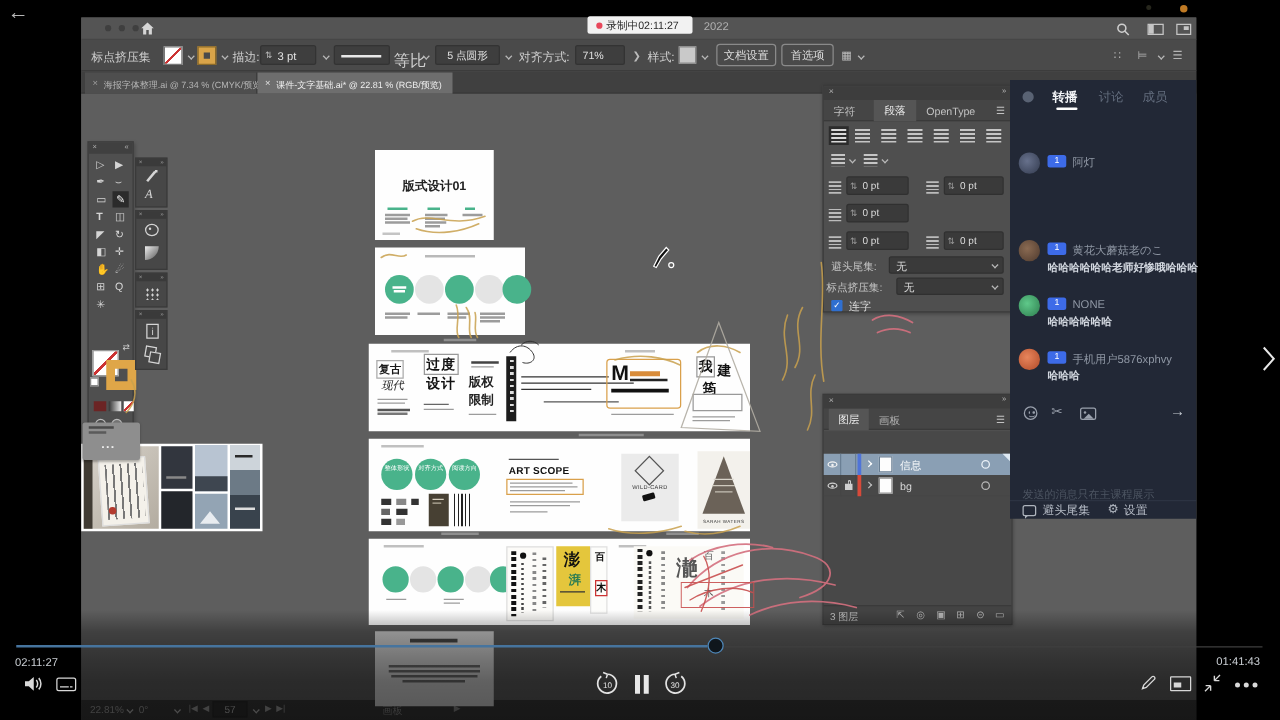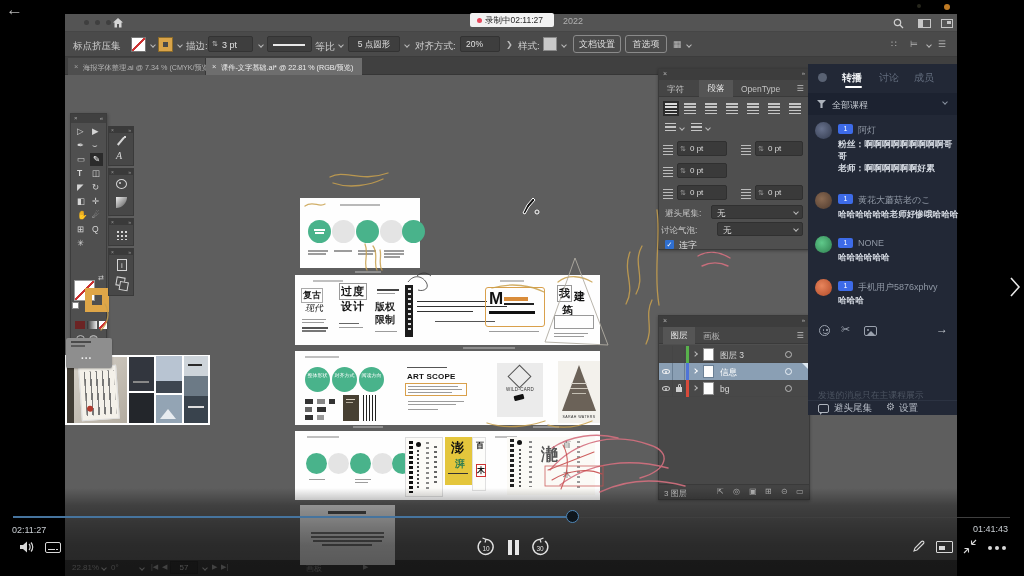--- a/index.html
+++ b/index.html
@@ -53,26 +53,26 @@
       <div class="chev" style="left:113px;top:11px"></div>
       <div class="a" style="left:121px;top:8px;font-size:9.5px;color:#cfcfcf">描边:</div>
       <div class="a" style="left:143px;top:4px;width:45px;height:16px;background:#3e3e3e;border:1px solid #333;border-radius:2px">
         <span style="position:absolute;left:3px;top:3px;font-size:7px;color:#bbb">⇅</span>
         <span style="position:absolute;left:13px;top:2.5px;font-size:9px;color:#e3e3e3">3 pt</span>
       </div>
       <div class="chev" style="left:194px;top:11px"></div>
       <div class="a" style="left:202px;top:4px;width:45px;height:16px;background:#3e3e3e;border:1px solid #333;border-radius:2px">
           <div style="position:absolute;left:5px;top:7px;width:32px;height:2px;background:#e8e8e8"></div>
         </div>
-      <div class="a" style="left:250px;top:8px;font-size:10px;color:#cfcfcf">等比</div>
+      <div class="a" style="left:250px;top:8px;font-size:13px;color:#cfcfcf">等比</div>
       <div class="chev" style="left:274px;top:11px"></div>
       <div class="a" style="left:283px;top:4px;width:52px;height:16px;background:#3e3e3e;border:1px solid #333;border-radius:2px;color:#e0e0e0;font-size:8.5px;text-align:center;line-height:14px">5 点圆形</div>
       <div class="chev" style="left:340px;top:11px"></div>
       <div class="a" style="left:350px;top:8px;font-size:9.5px;color:#cfcfcf">对齐方式:</div>
-      <div class="a" style="left:395px;top:4px;width:40px;height:16px;background:#3e3e3e;border:1px solid #333;border-radius:2px;color:#e0e0e0;font-size:8.5px;line-height:14px;padding-left:5px">20%</div>
+      <div class="a" style="left:395px;top:4px;width:40px;height:16px;background:#3e3e3e;border:1px solid #333;border-radius:2px;color:#e0e0e0;font-size:8.5px;line-height:14px;padding-left:5px">71%</div>
       <div class="a" style="left:441px;top:8px;font-size:8px;color:#bbb">❯</div>
       <div class="a" style="left:453px;top:8px;font-size:9.5px;color:#cfcfcf">样式:</div>
       <div class="a" style="left:478px;top:5px;width:14px;height:14px;background:#c9c9c9;border:1px solid #888"></div>
       <div class="chev" style="left:497px;top:11px"></div>
       <div class="a" style="left:508px;top:3px;width:48px;height:18px;border:1px solid #8a8a8a;border-radius:3px;color:#dedede;font-size:9px;text-align:center;line-height:16px">文档设置</div>
       <div class="a" style="left:560px;top:3px;width:42px;height:18px;border:1px solid #8a8a8a;border-radius:3px;color:#dedede;font-size:9px;text-align:center;line-height:16px">首选项</div>
       <div class="a" style="left:608px;top:7px;font-size:9px;color:#bbb">▦</div>
       <div class="chev" style="left:622px;top:11px"></div>
       <div class="a" style="left:826px;top:7px;font-size:9px;color:#b5b5b5;letter-spacing:1px">∷</div>
       <div class="a" style="left:845px;top:7px;font-size:9px;color:#b5b5b5">⊨</div>
@@ -101,20 +101,35 @@
       <span class="a" style="left:86px;top:3px;font-size:7px;color:#9e9e9e">|◀</span>
       <span class="a" style="left:97px;top:3px;font-size:7px;color:#9e9e9e">◀</span>
       <div class="a" style="left:105px;top:1px;width:28px;height:13px;background:#303030;border:1px solid #2a2a2a;color:#b9b9b9;font-size:8px;text-align:center;line-height:12px">57</div>
       <div class="chev" style="left:138px;top:6px"></div>
       <span class="a" style="left:147px;top:3px;font-size:7px;color:#9e9e9e">▶</span>
       <span class="a" style="left:156px;top:3px;font-size:7px;color:#9e9e9e">▶|</span>
       <span class="a" style="left:241px;top:3px;font-size:8px;color:#8a8a8a">画板</span>
       <span class="a" style="left:298px;top:3px;font-size:7px;color:#8a8a8a">▶</span>
     </div>
 
+    <div class="a" style="left:235px;top:106px;width:95px;height:72px;background:#fefefe">
+      <div style="position:absolute;left:0;right:0;top:22px;text-align:center;font-size:10px;font-weight:bold;color:#222">版式设计01</div>
+      <div class="tl" style="left:10px;top:46px;width:16px;height:2px;background:#49b38b"></div>
+      <div class="tl" style="left:42px;top:46px;width:10px;height:2px;background:#49b38b"></div>
+      <div class="tl" style="left:72px;top:46px;width:8px;height:2px;background:#49b38b"></div>
+      <div class="tl" style="left:8px;top:51px;width:20px;height:1.5px"></div>
+      <div class="tl" style="left:8px;top:54px;width:18px;height:1.5px"></div>
+      <div class="tl" style="left:8px;top:57px;width:20px;height:1.5px"></div>
+      <div class="tl" style="left:40px;top:51px;width:18px;height:1.5px"></div>
+      <div class="tl" style="left:40px;top:54px;width:16px;height:1.5px"></div>
+      <div class="tl" style="left:40px;top:57px;width:17px;height:1.5px"></div>
+      <div class="tl" style="left:40px;top:60px;width:12px;height:1.5px"></div>
+      <div class="tl" style="left:70px;top:51px;width:16px;height:1.5px"></div>
+      <div class="tl" style="left:6px;top:66px;width:14px;height:1.5px;background:#c4c4c4"></div>
+    </div>
 
     <div class="a" style="left:235px;top:184px;width:120px;height:70px;background:#fefefe">
       <div class="tl" style="left:40px;top:6px;width:40px;height:2px;background:#b9b9b9"></div>
       <div class="circ" style="left:8px;top:22px;width:23px;height:23px;background:#49b38b">
           <div class="tl" style="left:6px;top:9px;width:11px;height:1.5px;background:#fff"></div>
           <div class="tl" style="left:7px;top:12px;width:9px;height:1.5px;background:#fff"></div>
         </div>
       <div class="circ" style="left:32px;top:22px;width:23px;height:23px;background:#e4e4e4"></div>
       <div class="circ" style="left:56px;top:22px;width:23px;height:23px;background:#49b38b"></div>
       <div class="circ" style="left:80px;top:22px;width:23px;height:23px;background:#e4e4e4"></div>
@@ -417,21 +432,21 @@
       <div class="a" style="left:96px;top:116px;width:48px;height:15px;background:#3a3a3a;border:1px solid #303030;border-radius:2px">
           <span style="position:absolute;left:2px;top:3px;font-size:7px;color:#999">⇅</span>
           <span style="position:absolute;left:12px;top:2px;font-size:8px;color:#ddd">0 pt</span>
         </div>
 
       <span class="a" style="left:6px;top:139px;font-size:8.5px;color:#c5c5c5">避头尾集:</span>
       <div class="a" style="left:52px;top:136px;width:92px;height:14px;background:#3a3a3a;border:1px solid #303030;border-radius:2px">
           <span style="position:absolute;left:5px;top:1.5px;font-size:8.5px;color:#ddd">无</span>
           <div class="chev" style="right:4px;top:4px"></div>
         </div>
-      <span class="a" style="left:2px;top:156px;font-size:8.5px;color:#c5c5c5">讨论气泡:</span>
+      <span class="a" style="left:2px;top:156px;font-size:8.5px;color:#c5c5c5">标点挤压集:</span>
       <div class="a" style="left:58px;top:153px;width:86px;height:14px;background:#3a3a3a;border:1px solid #303030;border-radius:2px">
           <span style="position:absolute;left:5px;top:1.5px;font-size:8.5px;color:#ddd">无</span>
           <div class="chev" style="right:4px;top:4px"></div>
         </div>
 
       <div class="a" style="left:6px;top:171px;width:9px;height:9px;background:#2f6fd0;border-radius:1px;color:#fff;font-size:7px;text-align:center;line-height:9px">✓</div>
       <span class="a" style="left:20px;top:170px;font-size:9px;color:#ddd">连字</span>
     </div>
 
     <div class="a" style="left:593px;top:301px;width:152px;height:185px;background:#4f4f4f;border:1px solid #3a3a3a;box-shadow:0 1px 3px rgba(0,0,0,.3)">
@@ -439,29 +454,20 @@
         <span style="position:absolute;left:4px;top:1px;font-size:7px;color:#b5b5b5">×</span>
         <span style="position:absolute;right:4px;top:1px;font-size:6px;color:#b5b5b5">»</span>
       </div>
       <div class="a" style="left:0;top:11px;width:150px;height:17px;background:#454545;border-bottom:1px solid #3a3a3a">
         <span class="a" style="left:4px;top:0;width:32px;height:17px;background:#555;color:#ececec;font-size:8.5px;text-align:center;line-height:17px">图层</span>
         <span style="position:absolute;left:44px;top:4px;font-size:8.5px;color:#b5b5b5">画板</span>
         <span style="position:absolute;right:5px;top:4px;font-size:8px;color:#c2c2c2">☰</span>
       </div>
       <div class="a" style="left:0;top:29px;width:150px;height:139px;background:#484848"></div>
 
-      <div class="a" style="left:0;top:30px;width:150px;height:17px;border-bottom:1px solid #464646">
-        <div style="position:absolute;left:0;top:0;width:14px;height:17px;border-right:1px solid #454545"></div>
-        <div style="position:absolute;left:14px;top:0;width:12px;height:17px;border-right:1px solid #454545"></div>
-        <div style="position:absolute;left:27px;top:0;width:3px;height:17px;background:#58b14c"></div>
-        <div class="chev" style="left:34px;top:6px;transform:rotate(-45deg)"></div>
-        <div style="position:absolute;left:44px;top:2px;width:11px;height:13px;background:#fdfdfd;border:0.5px solid #909090"></div>
-        <span style="position:absolute;left:61px;top:4px;font-size:8.5px;color:#d8d8d8">图层 3</span>
-        <div class="circ" style="left:126px;top:5px;width:7px;height:7px;border:1px solid #b9b9b9"></div>
-      </div>
 
       <div class="a" style="left:0;top:47px;width:150px;height:17px;background:#8a9fb4">
         <div style="position:absolute;left:0;top:0;width:14px;height:17px;border-right:1px solid #6a7f94">
           <div class="circ" style="left:3px;top:6px;width:8px;height:5px;border:1px solid #f2f2f2;border-radius:50%">
               <div class="circ" style="left:2px;top:0.5px;width:2px;height:2px;background:#f2f2f2"></div>
             </div>
         </div>
         <div style="position:absolute;left:14px;top:0;width:12px;height:17px;border-right:1px solid #6a7f94"></div>
         <div style="position:absolute;left:27px;top:0;width:3px;height:17px;background:#4f74d8"></div>
         <div class="chev" style="left:34px;top:6px;transform:rotate(-45deg);border-color:#fff"></div>
@@ -550,30 +556,24 @@
       <circle cx="17" cy="16" r="2" fill="none" stroke="#fff" stroke-width="1"></circle>
     </svg>
   </div>
 
   <div class="a" style="left:808px;top:64px;width:149px;height:351px;background:#222836">
     <div class="a circ" style="left:10px;top:9px;width:9px;height:9px;background:#596273"></div>
     <span class="a" style="left:34px;top:7px;font-size:10px;font-weight:bold;color:#f2f4f7">转播</span>
     <div class="a" style="left:37px;top:22px;width:17px;height:2px;background:#fff;border-radius:1px"></div>
     <span class="a" style="left:71px;top:7px;font-size:10px;color:#636d7e">讨论</span>
     <span class="a" style="left:106px;top:7px;font-size:10px;color:#636d7e">成员</span>
-    <div class="a" style="left:0;top:29px;width:149px;height:22px;background:#1c2230">
-      <div style="position:absolute;left:9px;top:7px;width:9px;height:8px;background:#aeb4bd;clip-path:polygon(0 0,100% 0,62% 45%,62% 100%,38% 100%,38% 45%)"></div>
-      <span style="position:absolute;left:24px;top:5.5px;font-size:9px;color:#c6cbd3">全部课程</span>
-      <div class="chev" style="right:10px;top:7px;border-color:#8a93a1"></div>
-    </div>
 
     <div class="a circ" style="left:7px;top:58px;width:17px;height:17px;background:radial-gradient(circle at 40% 40%,#67718c,#323a4e)"></div>
     <div class="a" style="left:30px;top:60px;width:15px;height:10px;background:#3d6be8;border-radius:2px;color:#fff;font-size:7px;text-align:center;line-height:10px">1</div>
     <span class="a" style="left:50px;top:60px;font-size:9px;color:#8f97a4">阿灯</span>
-    <div class="a" style="left:30px;top:74px;width:118px;font-size:8.8px;font-weight:bold;color:#d3d8e0;line-height:12px"><span>粉丝：啊啊啊啊啊啊啊啊啊哥</span><br><span>哥</span><br><span>老师：啊啊啊啊啊啊好累</span></div>
 
     <div class="a circ" style="left:7px;top:128px;width:17px;height:17px;background:radial-gradient(circle at 40% 40%,#8a6a52,#4e3a2e)"></div>
     <div class="a" style="left:30px;top:130px;width:15px;height:10px;background:#3d6be8;border-radius:2px;color:#fff;font-size:7px;text-align:center;line-height:10px">1</div>
     <span class="a" style="left:50px;top:130px;font-size:9px;color:#8f97a4">黄花大蘑菇老のこ</span>
     <div class="a" style="left:30px;top:144px;width:126px;font-size:8.6px;font-weight:bold;color:#d3d8e0;line-height:12px;white-space:nowrap">哈哈哈哈哈哈老师好惨哦哈哈哈</div>
 
     <div class="a circ" style="left:7px;top:172px;width:17px;height:17px;background:radial-gradient(circle at 40% 40%,#5fc98a,#2e7d4e)"></div>
     <div class="a" style="left:30px;top:174px;width:15px;height:10px;background:#3d6be8;border-radius:2px;color:#fff;font-size:7px;text-align:center;line-height:10px">1</div>
     <span class="a" style="left:50px;top:174px;font-size:9px;color:#8f97a4">NONE</span>
     <div class="a" style="left:30px;top:188px;width:122px;font-size:8.6px;font-weight:bold;color:#d3d8e0">哈哈哈哈哈哈</div>

